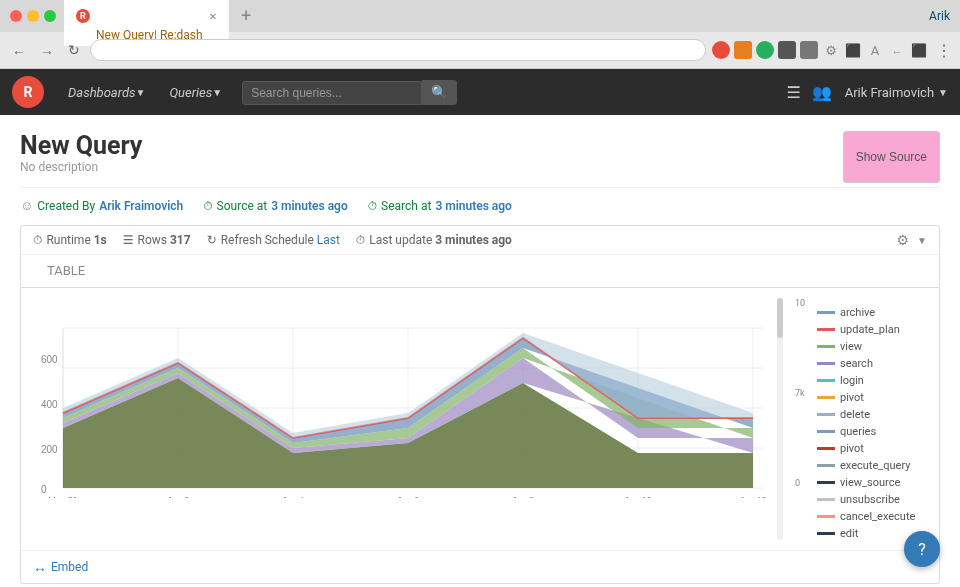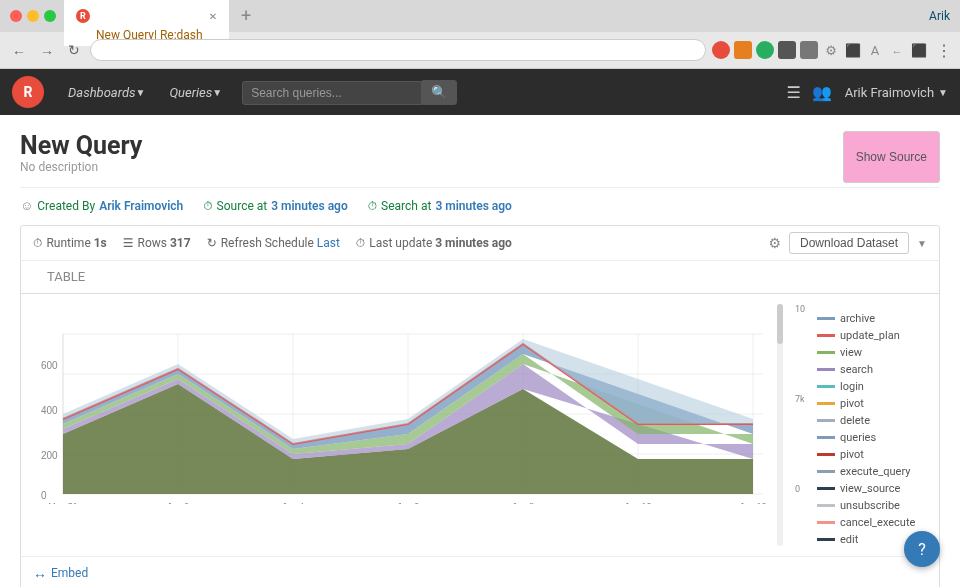--- a/index.html
+++ b/index.html
@@ -194,21 +194,20 @@
           <span style="font-size:12px;">↻</span>
           <span>Refresh Schedule <a class="never-link">Last</a></span>
         </div>
         <div class="runtime-info">
           <span style="font-size:12px;">⏱</span>
           <span>Last update <strong>3 minutes ago</strong></span>
         </div>
       </div>
       <div class="query-toolbar-right">
         <span class="gear-icon">⚙</span>
-        <button class="download-btn">Download Dataset</button>
         <span style="color:#888;font-size:10px;">▼</span>
       </div>
     </div>
 
     <div class="tabs">
       <div class="tab">TABLE</div>
     </div>
 
     <div class="chart-container">
       <div class="chart-svg-wrapper">

